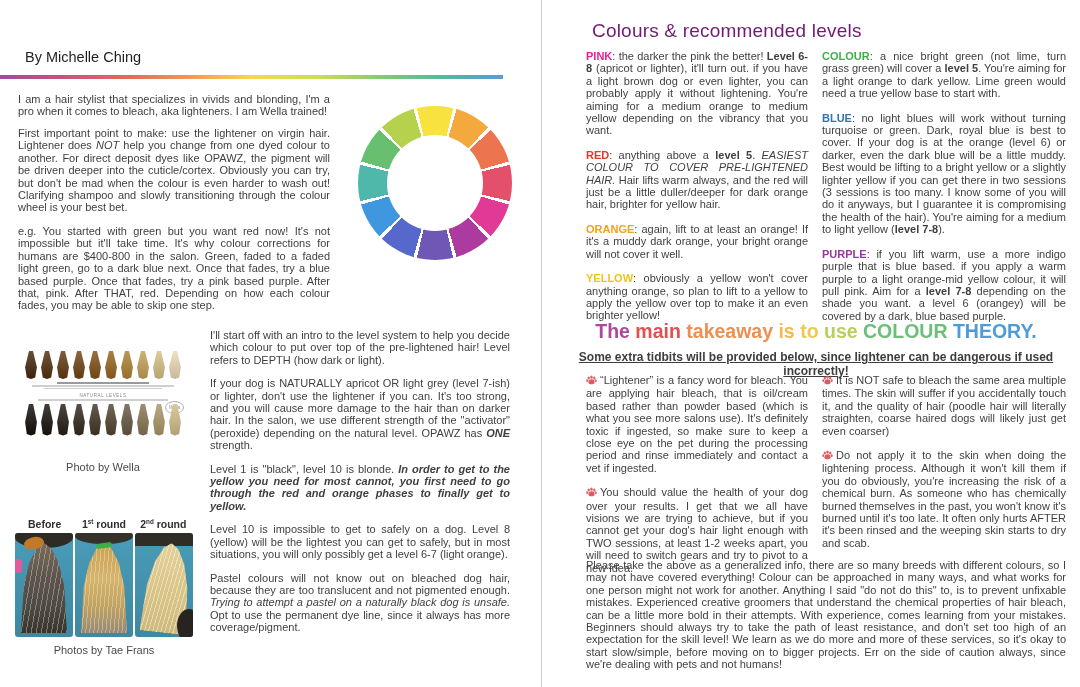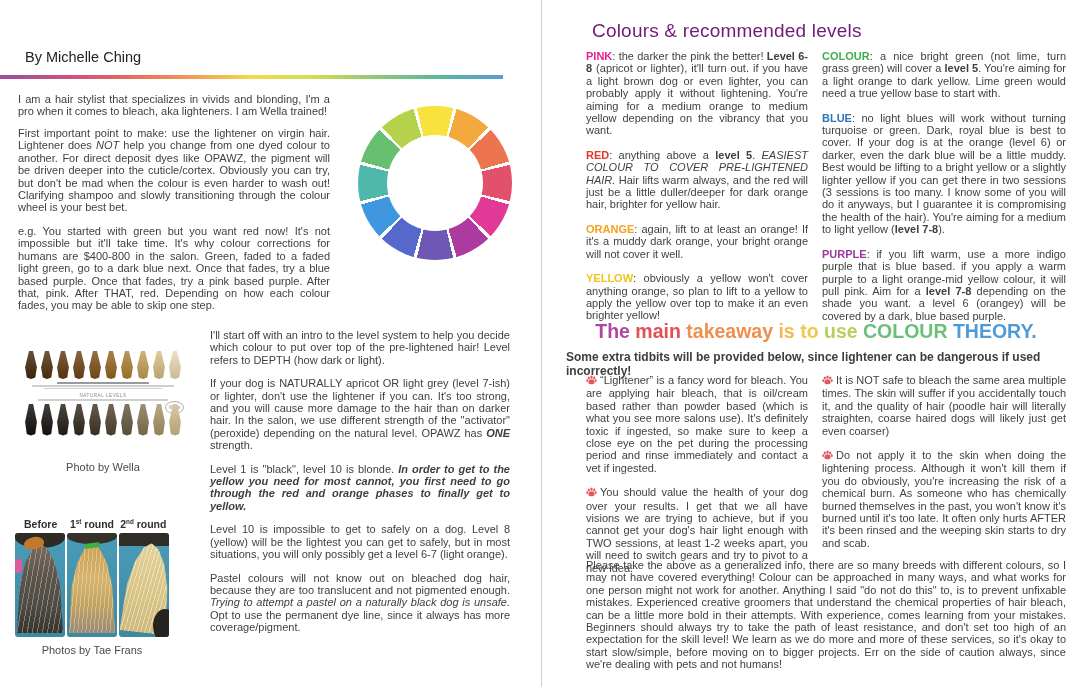--- a/index.html
+++ b/index.html
@@ -44,21 +44,21 @@
   .b3{width:118px;height:1.5px;}
   .b4{width:130px;height:1.5px;margin-bottom:3px;}
   .wella-logo{position:absolute;right:2px;top:50px;width:17px;height:11px;border:1px solid #b0b0b0;
               border-radius:50%;font-size:4.5px;font-style:italic;color:#8a8a8a;
               display:flex;align-items:center;justify-content:center;}
   .micro-label{font-size:4.5px;letter-spacing:.6px;color:#888;text-align:center;margin-top:4px;}
   .caption{font-size:11px;color:#4a4a4a;text-align:center;}
   .cap-wella{left:20px;top:461px;width:166px;}
 
   
-  .rounds{left:15px;top:518px;width:154px;}
+  .rounds{left:15px;top:518px;width:178px;}
   .round-labels{display:flex;}
   .rlabel{flex:1;text-align:center;font-size:10.5px;font-weight:600;color:#2f2f2f;}
   .round-photos{display:flex;gap:2px;margin-top:3px;}
   .ph{flex:1;height:104px;border-radius:3px;position:relative;overflow:hidden;
       background:linear-gradient(180deg,#4a9cb8,#3d88a3);}
   .tuft{position:absolute;left:50%;bottom:4px;width:46px;height:90px;transform:translateX(-50%);
         clip-path:polygon(50% 0%,66% 6%,82% 22%,94% 48%,100% 100%,0% 100%,6% 48%,18% 22%,34% 6%);}
   .ph1::before{content:"";position:absolute;top:0;left:0;right:0;height:15px;background:#2e2b27;
                border-radius:0 0 50% 50%/0 0 70% 70%;}
   .ph1 .tuft{background:repeating-linear-gradient(100deg,rgba(208,203,193,.45) 0 1px,transparent 1px 5px),
@@ -83,21 +83,21 @@
 
   
   .col-divider{position:absolute;left:541px;top:0;width:1px;height:687px;background:#cdcdcd;}
 
   
   .r-heading{left:586px;top:14px;font-size:19px;font-weight:400;color:#701a75;letter-spacing:.2px;margin:6px;}
   .rcol1{left:586px;top:50px;width:222px;}
   .rcol2{left:822px;top:50px;width:244px;}
   .cpara{margin-bottom:12px;}
   .takeaway{left:566px;top:320px;width:500px;text-align:center;font-size:19.5px;font-weight:700;}
-  .tidbits-intro{left:566px;top:350px;width:500px;text-align:left;font-size:12px;font-weight:700;color:#3d3d3d;}
+  .tidbits-intro{left:566px;top:350px;width:500px;text-align:center;font-size:12px;font-weight:700;color:#3d3d3d;text-decoration:underline;}
   .tcol1{left:586px;top:374px;width:222px;}
   .tcol2{left:822px;top:374px;width:244px;}
   .tidbit{margin-bottom:12px;}
   .paw{display:inline-block;margin-right:3px;vertical-align:-1px;}
   .closing{left:586px;top:559px;width:480px;}
 </style>
 </head>
 <body>
 
 <div class="page">

